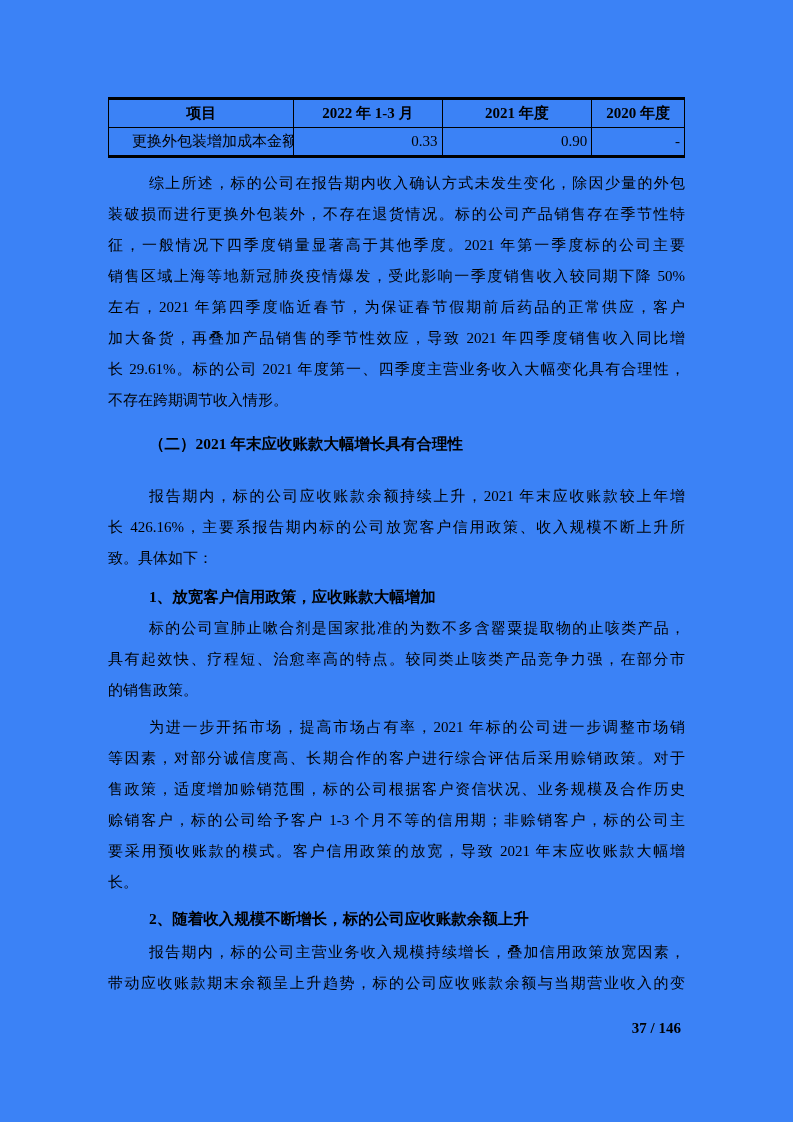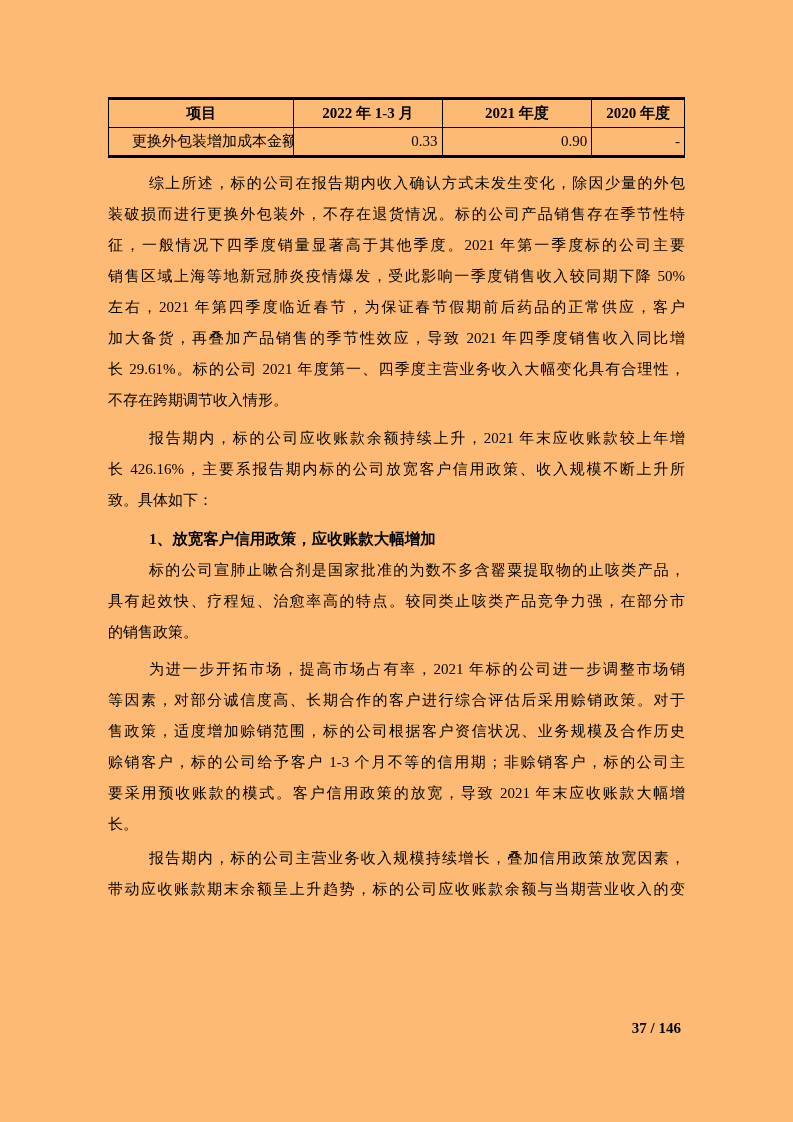--- a/index.html
+++ b/index.html
@@ -4,21 +4,21 @@
 <style>
   html, body {
     margin: 0;
     padding: 0;
     background: #ffffff;
   }
   .page {
     position: relative;
     width: 793px;
     height: 1122px;
-    background: #fdba74;
+    background: #3b82f6;
     color: #000000;
     font-family: "Liberation Serif", "DejaVu Serif", serif;
     overflow: hidden;
   }
   .content {
     position: absolute;
     left: 108px;
     top: 0;
     width: 577px;
   }
@@ -73,21 +73,21 @@
   .subheading {
     font-size: 15.5px;
     font-weight: bold;
     line-height: 31px;
     height: 31px;
     padding-left: 41px;
     overflow: hidden;
   }
   .mt-para1   { margin-top: 10px; }
   .mt-heading { margin-top: 12px; }
-  .mt-para2   { margin-top: 7px; }
+  .mt-para2   { margin-top: 22px; }
   .mt-sub1    { margin-top: 7px; }
   .mt-para3   { margin-top: 1px; }
   .mt-para4   { margin-top: 6px; }
   .mt-sub2    { margin-top: 5px; }
   .mt-para5   { margin-top: 3px; }
   
   .footer {
     position: absolute;
     left: 108px;
     top: 1020px;
@@ -134,20 +134,21 @@
       <div class="line first">综上所述，标的公司在报告期内收入确认方式未发生变化，除因少量的外包</div>
       <div class="line">装破损而进行更换外包装外，不存在退货情况。标的公司产品销售存在季节性特</div>
       <div class="line">征，一般情况下四季度销量显著高于其他季度。2021 年第一季度标的公司主要</div>
       <div class="line">销售区域上海等地新冠肺炎疫情爆发，受此影响一季度销售收入较同期下降 50%</div>
       <div class="line">左右，2021 年第四季度临近春节，为保证春节假期前后药品的正常供应，客户</div>
       <div class="line">加大备货，再叠加产品销售的季节性效应，导致 2021 年四季度销售收入同比增</div>
       <div class="line">长 29.61%。标的公司 2021 年度第一、四季度主营业务收入大幅变化具有合理性，</div>
       <div class="line last">不存在跨期调节收入情形。</div>
     </div>
 
+    <div class="heading mt-heading">（二）2021 年末应收账款大幅增长具有合理性</div>
 
     <div class="para mt-para2">
       <div class="line first">报告期内，标的公司应收账款余额持续上升，2021 年末应收账款较上年增</div>
       <div class="line">长 426.16%，主要系报告期内标的公司放宽客户信用政策、收入规模不断上升所</div>
       <div class="line last">致。具体如下：</div>
     </div>
 
     <div class="subheading mt-sub1">1、放宽客户信用政策，应收账款大幅增加</div>
 
     <div class="para mt-para3">
@@ -158,20 +159,21 @@
 
     <div class="para mt-para4">
       <div class="line first">为进一步开拓市场，提高市场占有率，2021 年标的公司进一步调整市场销</div>
       <div class="line">等因素，对部分诚信度高、长期合作的客户进行综合评估后采用赊销政策。对于</div>
       <div class="line">售政策，适度增加赊销范围，标的公司根据客户资信状况、业务规模及合作历史</div>
       <div class="line">赊销客户，标的公司给予客户 1-3 个月不等的信用期；非赊销客户，标的公司主</div>
       <div class="line">要采用预收账款的模式。客户信用政策的放宽，导致 2021 年末应收账款大幅增</div>
       <div class="line last">长。</div>
     </div>
 
+    <div class="subheading mt-sub2">2、随着收入规模不断增长，标的公司应收账款余额上升</div>
 
     <div class="para mt-para5">
       <div class="line first">报告期内，标的公司主营业务收入规模持续增长，叠加信用政策放宽因素，</div>
       <div class="line">带动应收账款期末余额呈上升趋势，标的公司应收账款余额与当期营业收入的变</div>
     </div>
 
   </div>
 
   <div class="footer">37 / 146</div>
 </div>

